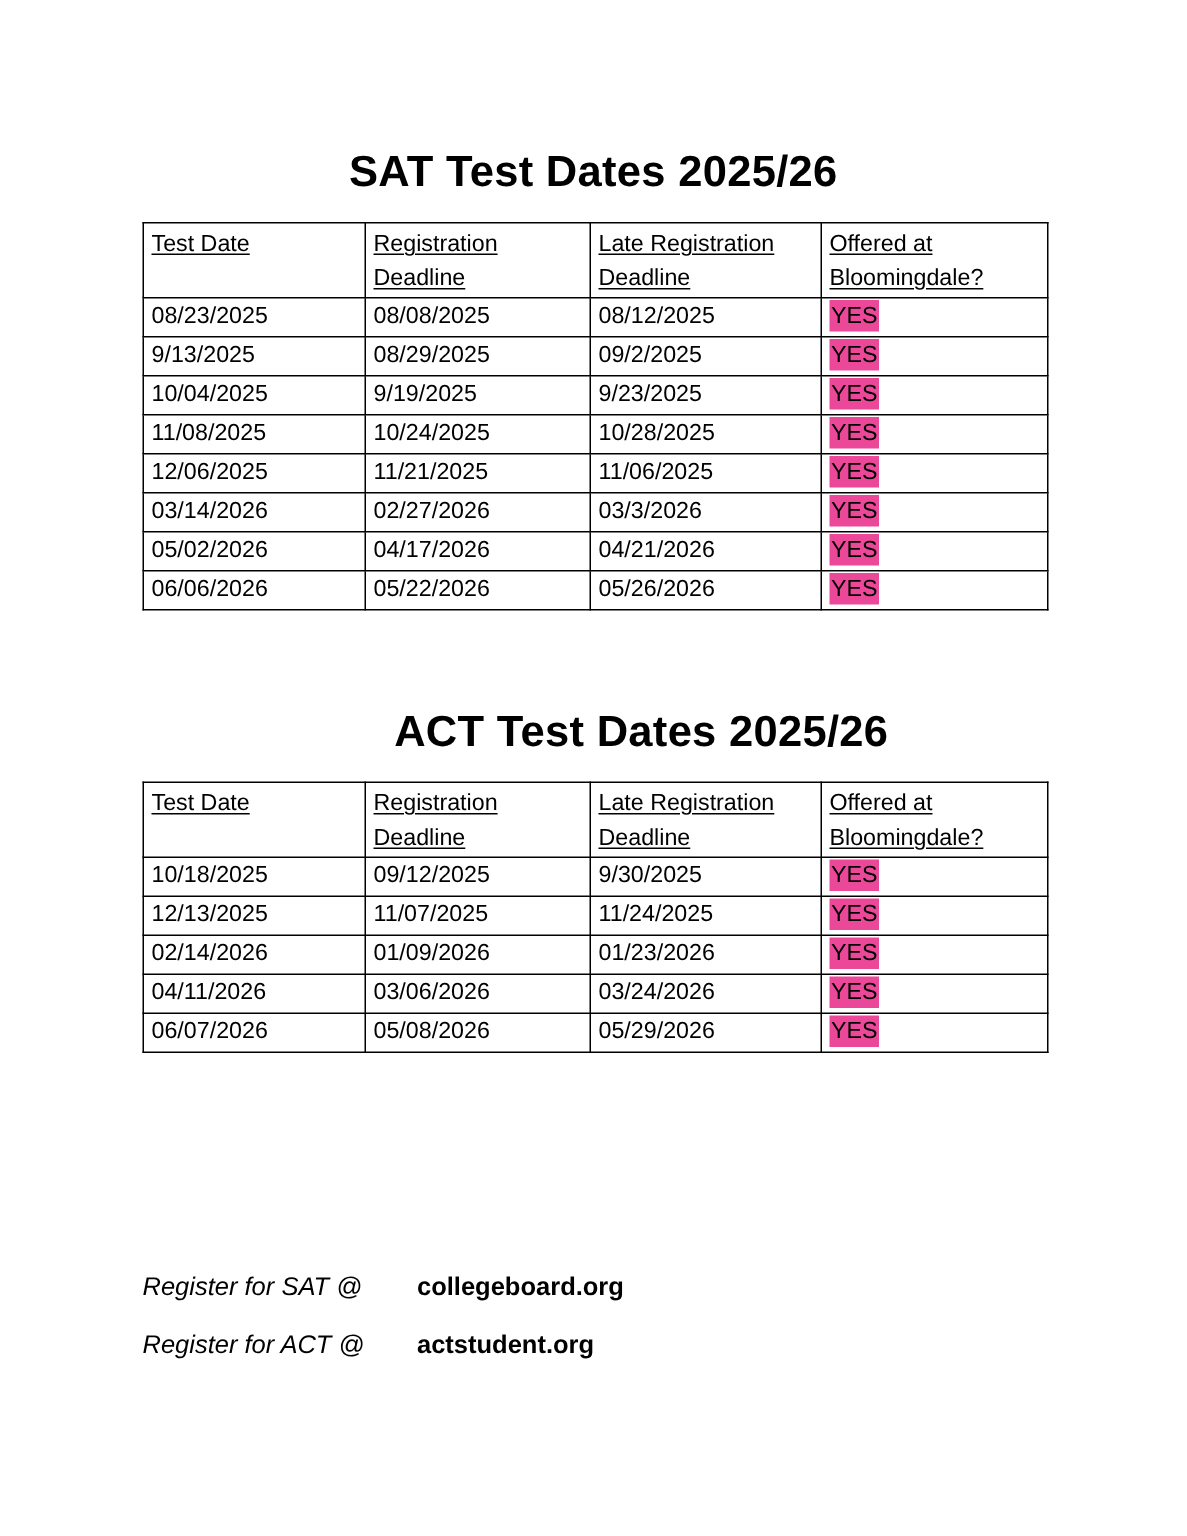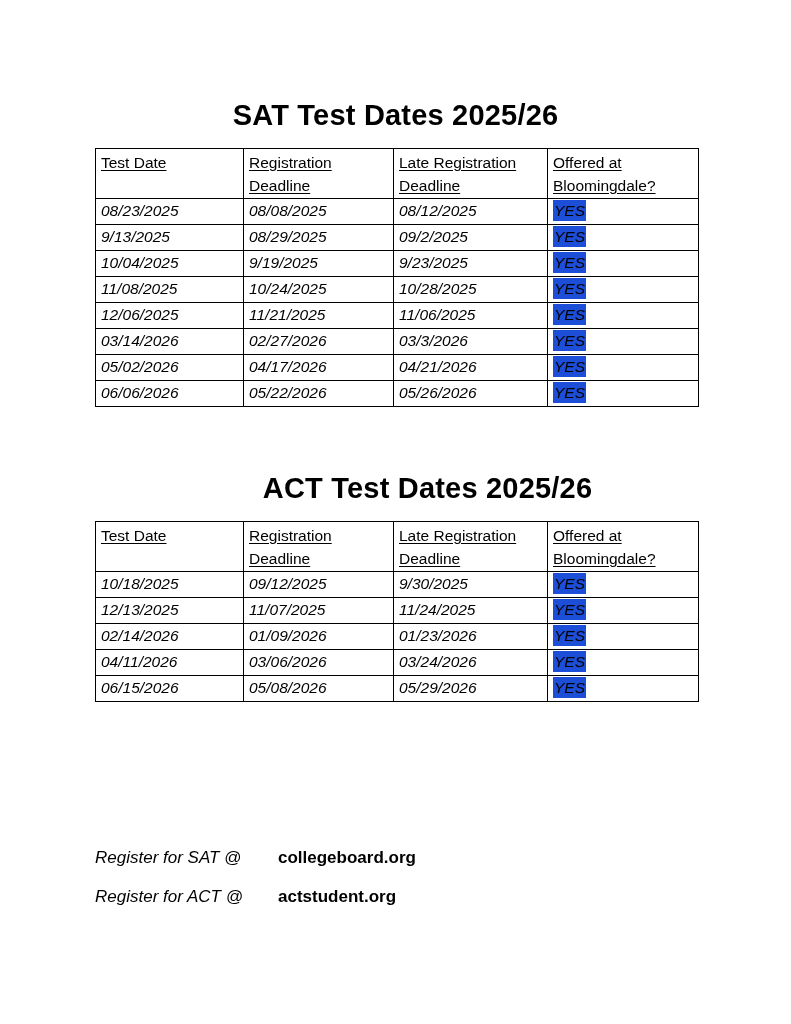--- a/index.html
+++ b/index.html
@@ -82,26 +82,25 @@
     white-space: nowrap;
     font-size: 15.5px;
     line-height: 23px;
   }
 
   .dates-table tbody td {
     white-space: nowrap;
     padding-top: 1px;
     padding-bottom: 2px;
     height: 23px;
-    font-style: italic;
   }
 
   .yes-cell { padding-left: 4px; }
   .yes-mark {
-    background: #1d4ed8;
+    background: #ec4899;
     display: inline-block;
     padding: 0 1px;
     line-height: 21px;
   }
 
   
   .register-row {
     position: absolute;
     left: 95px;
     width: 620px;
@@ -257,21 +256,21 @@
           <td>01/23/2026</td>
           <td class="yes-cell"><span class="yes-mark">YES</span></td>
         </tr>
       <tr>
           <td>04/11/2026</td>
           <td>03/06/2026</td>
           <td>03/24/2026</td>
           <td class="yes-cell"><span class="yes-mark">YES</span></td>
         </tr>
       <tr>
-          <td>06/15/2026</td>
+          <td>06/07/2026</td>
           <td>05/08/2026</td>
           <td>05/29/2026</td>
           <td class="yes-cell"><span class="yes-mark">YES</span></td>
         </tr>
     </tbody>
   </table>
 
   <div class="register-row" id="register-sat">
     <span class="reg-label">Register for SAT @</span><span class="reg-link">collegeboard.org</span>
   </div>

